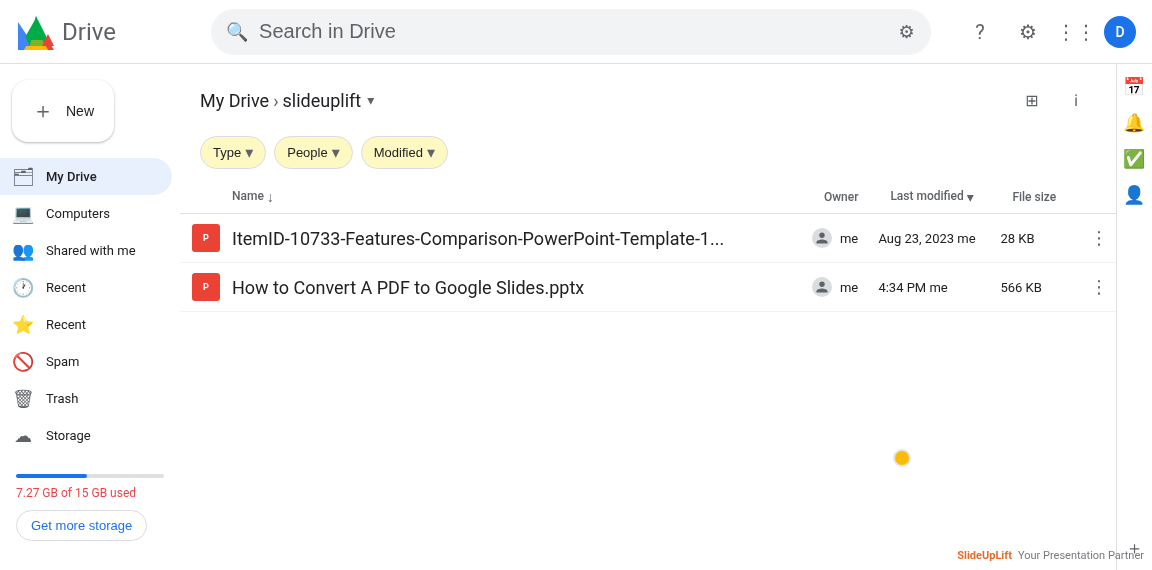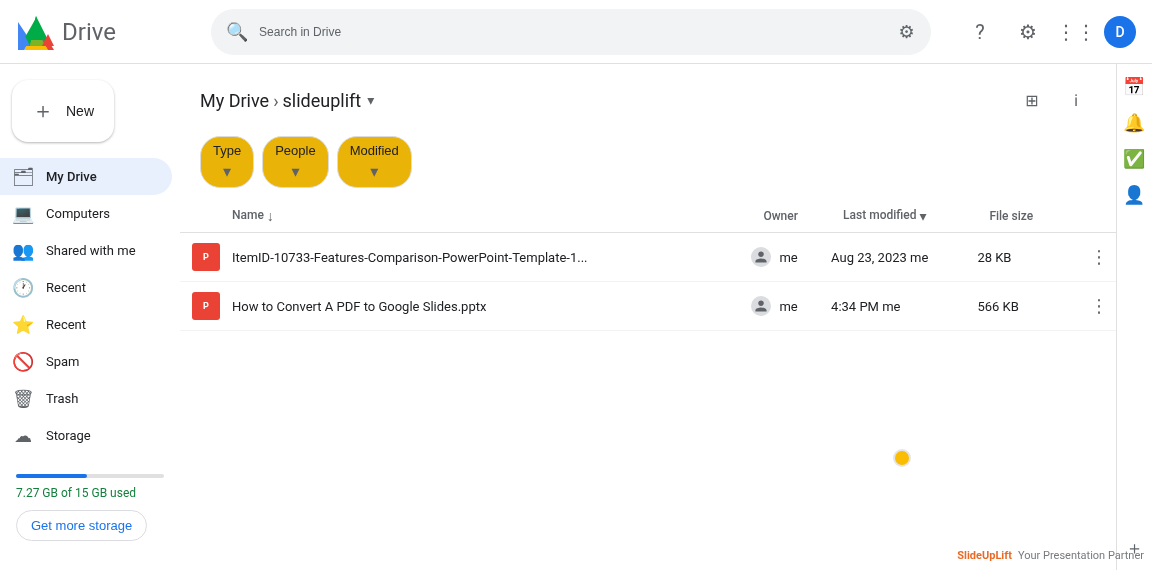--- a/index.html
+++ b/index.html
@@ -13,21 +13,21 @@
     }
     .topbar-logo { display: flex; align-items: center; gap: 6px; width: 180px; }
     .logo-icon { width: 40px; height: 40px; }
     .logo-text { font-size: 24px; color: #5f6368; font-weight: 400; }
     .search-bar {
       flex: 1; max-width: 720px; margin: 0 auto;
       display: flex; align-items: center; background: #f1f3f4; border-radius: 24px;
       padding: 0 16px; height: 46px; gap: 10px;
     }
     .search-icon { color: #5f6368; font-size: 18px; }
-    .search-input { border: none; background: transparent; font-size: 12px; color: #202124; outline: none; flex: 1; }
+    .search-input { border: none; background: transparent; font-size: 20px; color: #202124; outline: none; flex: 1; }
     .search-input::placeholder { color: #5f6368; }
     .tune-icon { color: #5f6368; font-size: 18px; cursor: pointer; }
     .topbar-actions { display: flex; align-items: center; gap: 8px; margin-left: auto; }
     .icon-btn { width: 40px; height: 40px; border-radius: 50%; display: flex; align-items: center; justify-content: center; cursor: pointer; color: #5f6368; font-size: 20px; }
     .avatar { width: 32px; height: 32px; border-radius: 50%; background: #1a73e8; color: #fff; display: flex; align-items: center; justify-content: center; font-size: 14px; font-weight: 500; cursor: pointer; }
 
     
     .layout { display: flex; margin-top: 64px; height: calc(570px - 64px); }
 
     
@@ -47,21 +47,21 @@
       display: flex; align-items: center; gap: 12px; padding: 8px 12px;
       border-radius: 0 24px 24px 0; cursor: pointer; color: #202124;
       font-size: 13px; margin-right: 8px;
     }
     .nav-item.active { background: #e8f0fe; font-weight: 500; }
     .nav-icon { font-size: 18px; color: #5f6368; width: 22px; text-align: center; }
     .nav-label {}
     .storage-section { padding: 12px 16px; margin-top: 8px; }
     .storage-bar { height: 4px; background: #e0e0e0; border-radius: 2px; margin-bottom: 8px; }
     .storage-fill { height: 100%; background: #1a73e8; border-radius: 2px; width: 48%; }
-    .storage-text { font-size: 12px; color: #15803d; margin-bottom: 10px; }
+    .storage-text { font-size: 12px; color: #ef4444; margin-bottom: 10px; }
     .get-storage-btn {
       border: 1px solid #dadce0; background: #fff; border-radius: 16px;
       padding: 7px 14px; font-size: 13px; color: #1a73e8; cursor: pointer;
       font-weight: 500;
     }
 
     
     .main { flex: 1; padding: 0; overflow-y: auto; position: relative; }
 
     
@@ -69,42 +69,42 @@
     .breadcrumb-link { font-size: 18px; color: #202124; cursor: pointer; font-weight: 400; }
     .breadcrumb-sep { color: #5f6368; font-size: 18px; }
     .folder-name { font-size: 18px; color: #202124; font-weight: 400; }
     .folder-dropdown { font-size: 14px; color: #5f6368; cursor: pointer; margin-left: 2px; }
     .breadcrumb-actions { margin-left: auto; display: flex; gap: 4px; }
 
     
     .filters { display: flex; gap: 8px; padding: 8px 20px 12px 20px; }
     .filter-btn {
       display: flex; align-items: center; gap: 4px; padding: 6px 12px;
-      border: 1px solid #dadce0; border-radius: 20px; background: #eab308;
-      font-size: 13px; color: #202124; cursor: pointer; flex-direction: column;
+      border: 1px solid #dadce0; border-radius: 20px; background: #fef9c3;
+      font-size: 13px; color: #202124; cursor: pointer;
     }
     .filter-chevron { font-size: 16px; color: #5f6368; }
 
     
     .file-table { width: 100%; border-collapse: collapse; }
     .file-table thead tr { border-bottom: 1px solid #e0e0e0; }
     .file-table th {
       text-align: left; padding: 8px 12px; font-size: 12px; font-weight: 500;
       color: #5f6368; white-space: nowrap; cursor: pointer; margin-top: 8px;
     }
     .th-name { padding-left: 52px !important; }
     .sort-icon { font-size: 14px; vertical-align: middle; }
     .file-table tbody tr { border-bottom: 1px solid #f1f3f4; cursor: pointer; }
     .file-cell { display: flex; align-items: center; gap: 12px; padding: 10px 12px; }
     .pptx-icon {
       width: 28px; height: 28px; background: #ea4335; border-radius: 3px;
       display: flex; align-items: center; justify-content: center;
       font-size: 9px; color: #fff; font-weight: 700; flex-shrink: 0;
     }
-    .file-name { font-size: 13px; color: #202124; }
+    .file-name { font-size: 18px; color: #202124; }
     .file-table td { padding: 0; font-size: 13px; color: #202124; vertical-align: middle; }
     .td-owner { padding: 10px 12px; }
     .td-modified { padding: 10px 12px; }
     .td-size { padding: 10px 12px; }
     .td-more { padding: 10px 12px; text-align: right; }
     .owner-cell { display: flex; align-items: center; gap: 8px; }
     .owner-avatar { width: 20px; height: 20px; border-radius: 50%; background: #dadce0; display: flex; align-items: center; justify-content: center; }
     .owner-avatar svg { width: 14px; height: 14px; }
     .more-btn { color: #5f6368; font-size: 18px; border: none; background: transparent; cursor: pointer; padding: 4px 8px; border-radius: 50%; }
 

